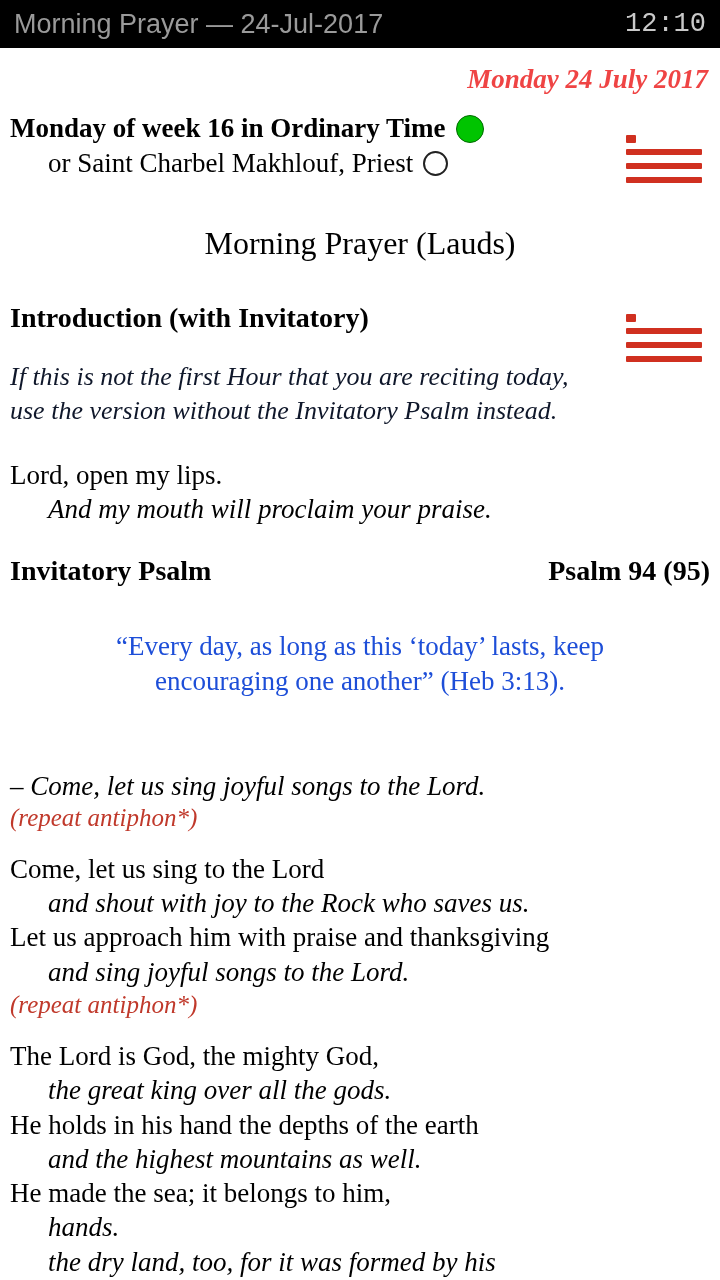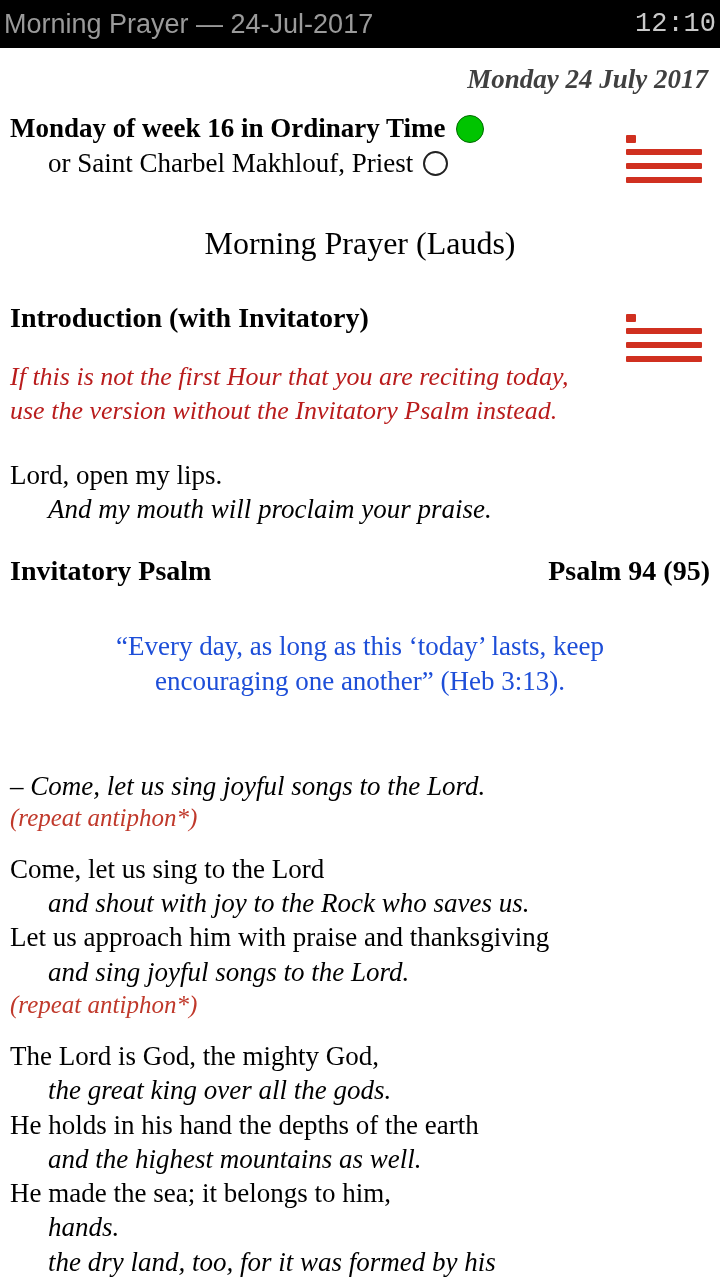--- a/index.html
+++ b/index.html
@@ -13,21 +13,21 @@
     overflow: hidden;
     font-family: "Liberation Serif", "DejaVu Serif", serif;
     color: #000000;
   }
   .status-bar {
     height: 48px;
     background: #000000;
     display: flex;
     align-items: center;
     justify-content: space-between;
-    padding: 0 4px;
+    padding: 0 14px;
     box-sizing: border-box;
   }
   .status-title {
     color: #9a9a9a;
     font-size: 27px;
     font-family: "Liberation Sans", sans-serif;
     white-space: nowrap;
     overflow: hidden;
     text-overflow: ellipsis;
   }
@@ -37,21 +37,21 @@
     font-family: Liberation Mono, monospace;
     margin-left: 12px;
   }
   .content {
     padding: 0 10px;
     box-sizing: border-box;
     position: relative;
   }
   .date-line {
     text-align: right;
-    color: #404040;
+    color: #ef4444;
     font-style: italic;
     font-weight: bold;
     font-size: 27px;
     margin-top: 16px;
     padding-right: 2px;
   }
   .celebration {
     margin-top: 18px;
     position: relative;
     padding-right: 100px;
@@ -120,21 +120,21 @@
   .section-head {
     position: relative;
     margin-top: 40px;
     padding-right: 100px;
   }
   .section-head .title {
     font-size: 28px;
     font-weight: bold;
   }
   .rubric {
-    color: #b91c1c;
+    color: #0f172a;
     font-style: italic;
     font-size: 26px;
     margin-top: 26px;
     line-height: 1.3;
   }
   .versicle {
     font-size: 27px;
     margin-top: 30px;
     line-height: 1.28;
   }

